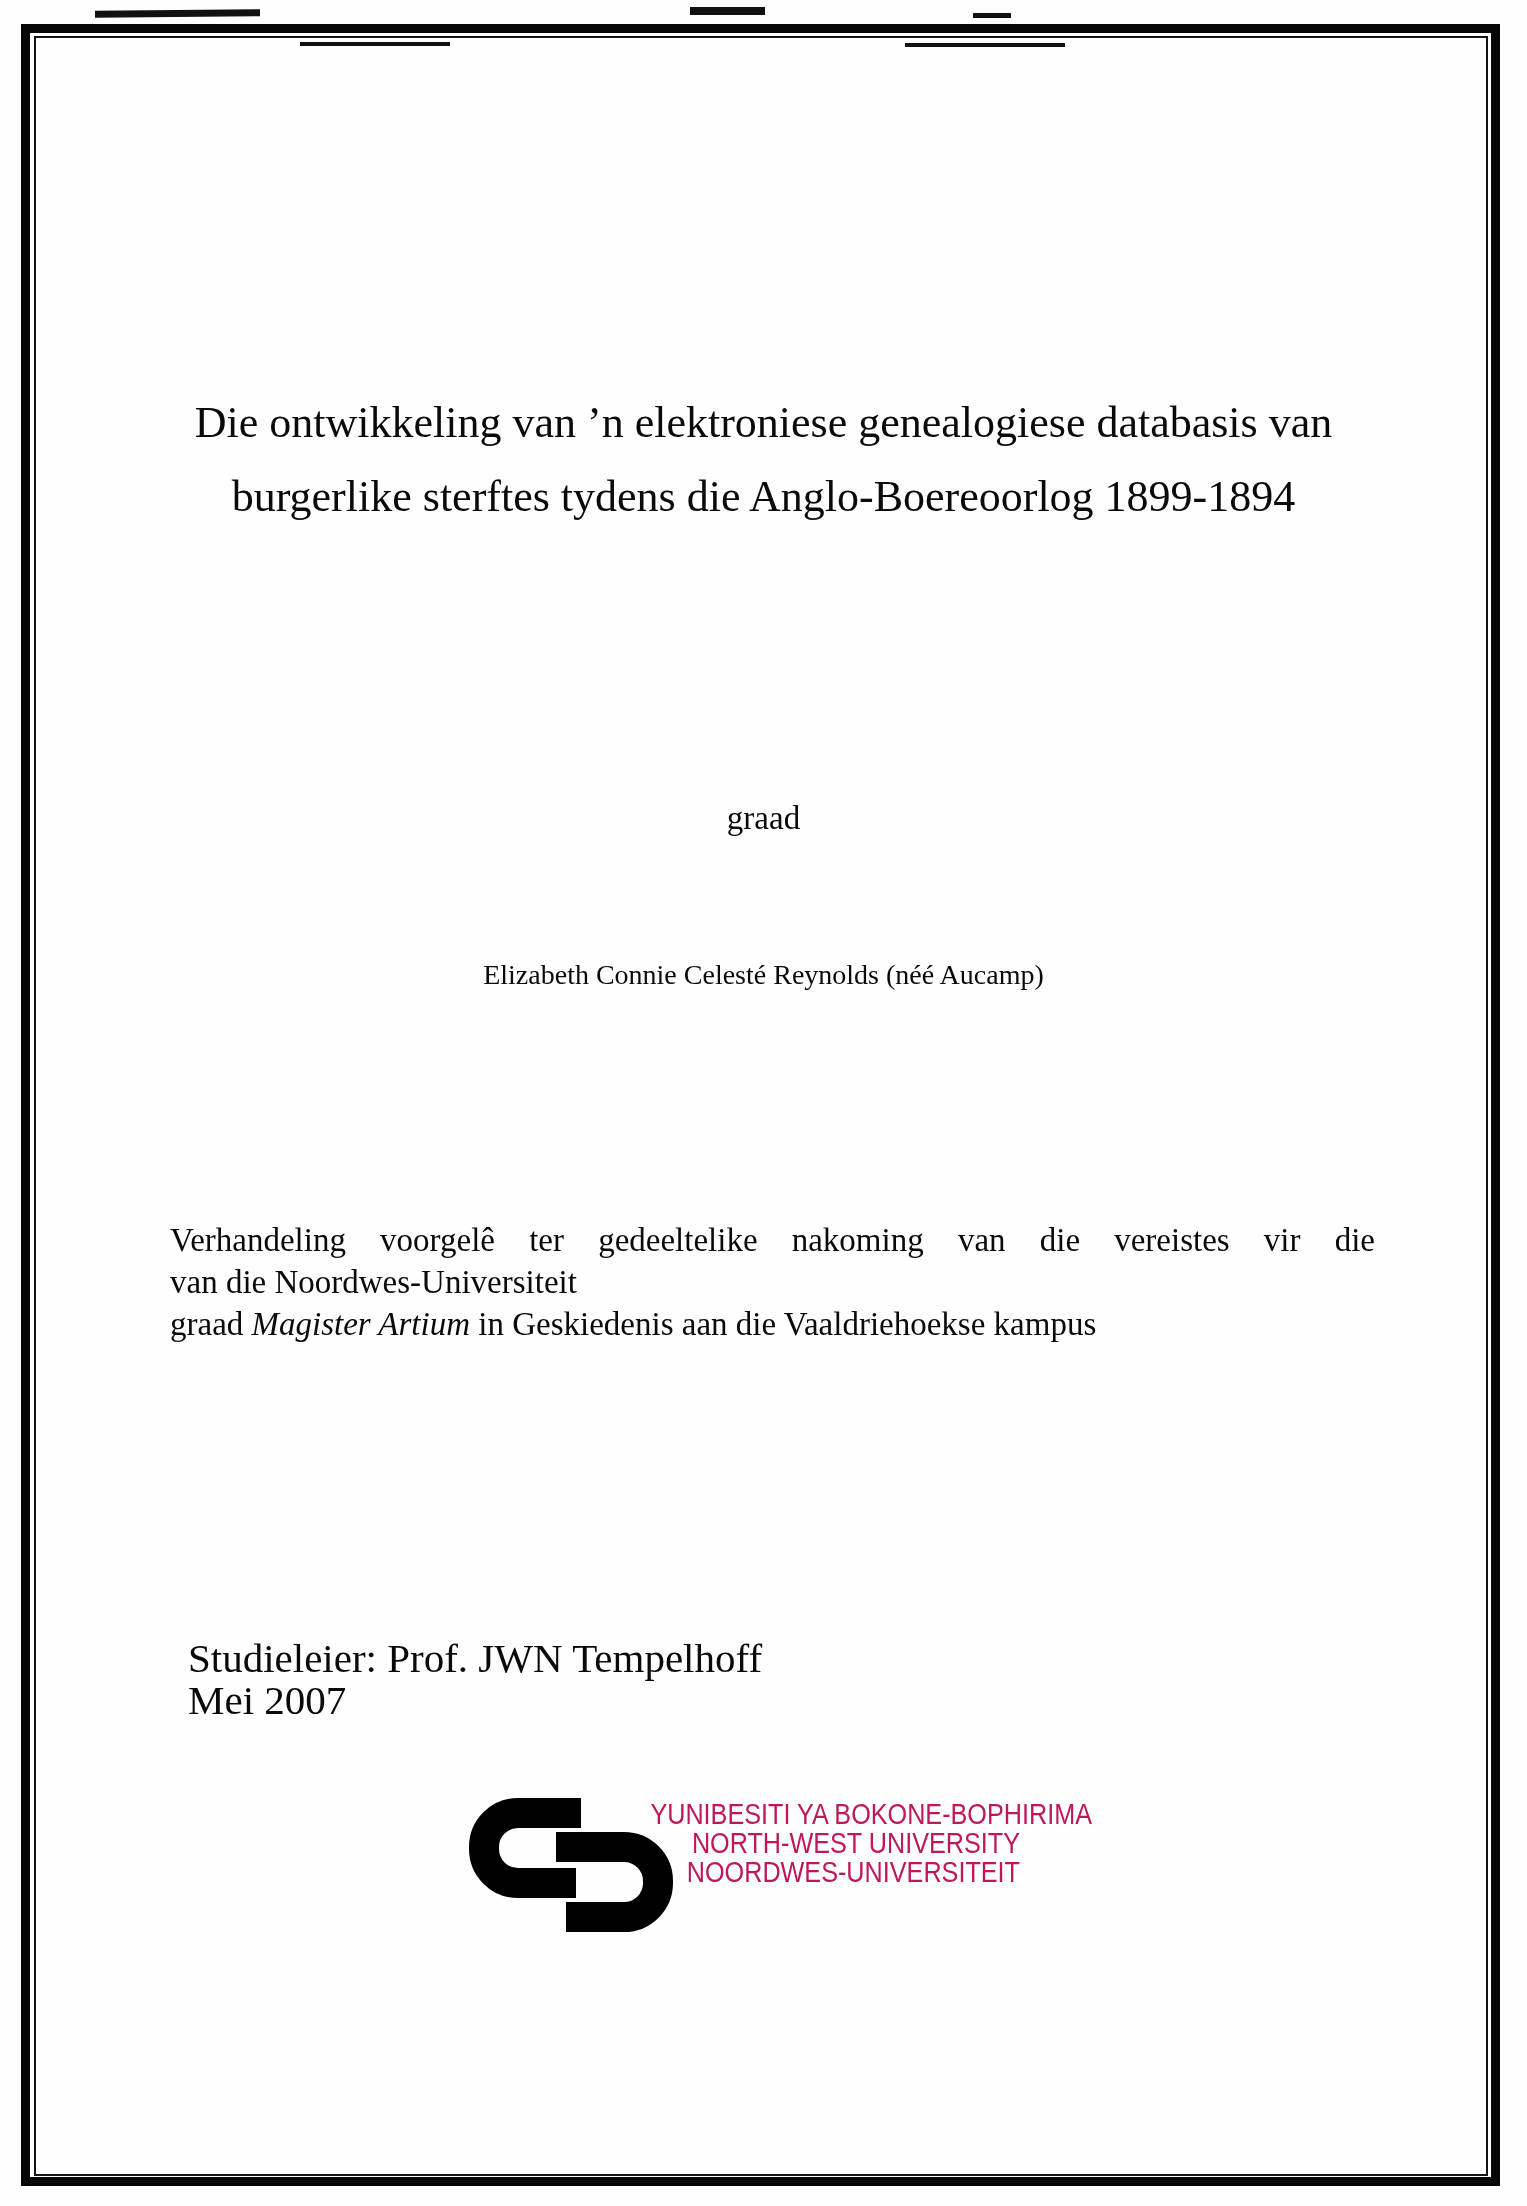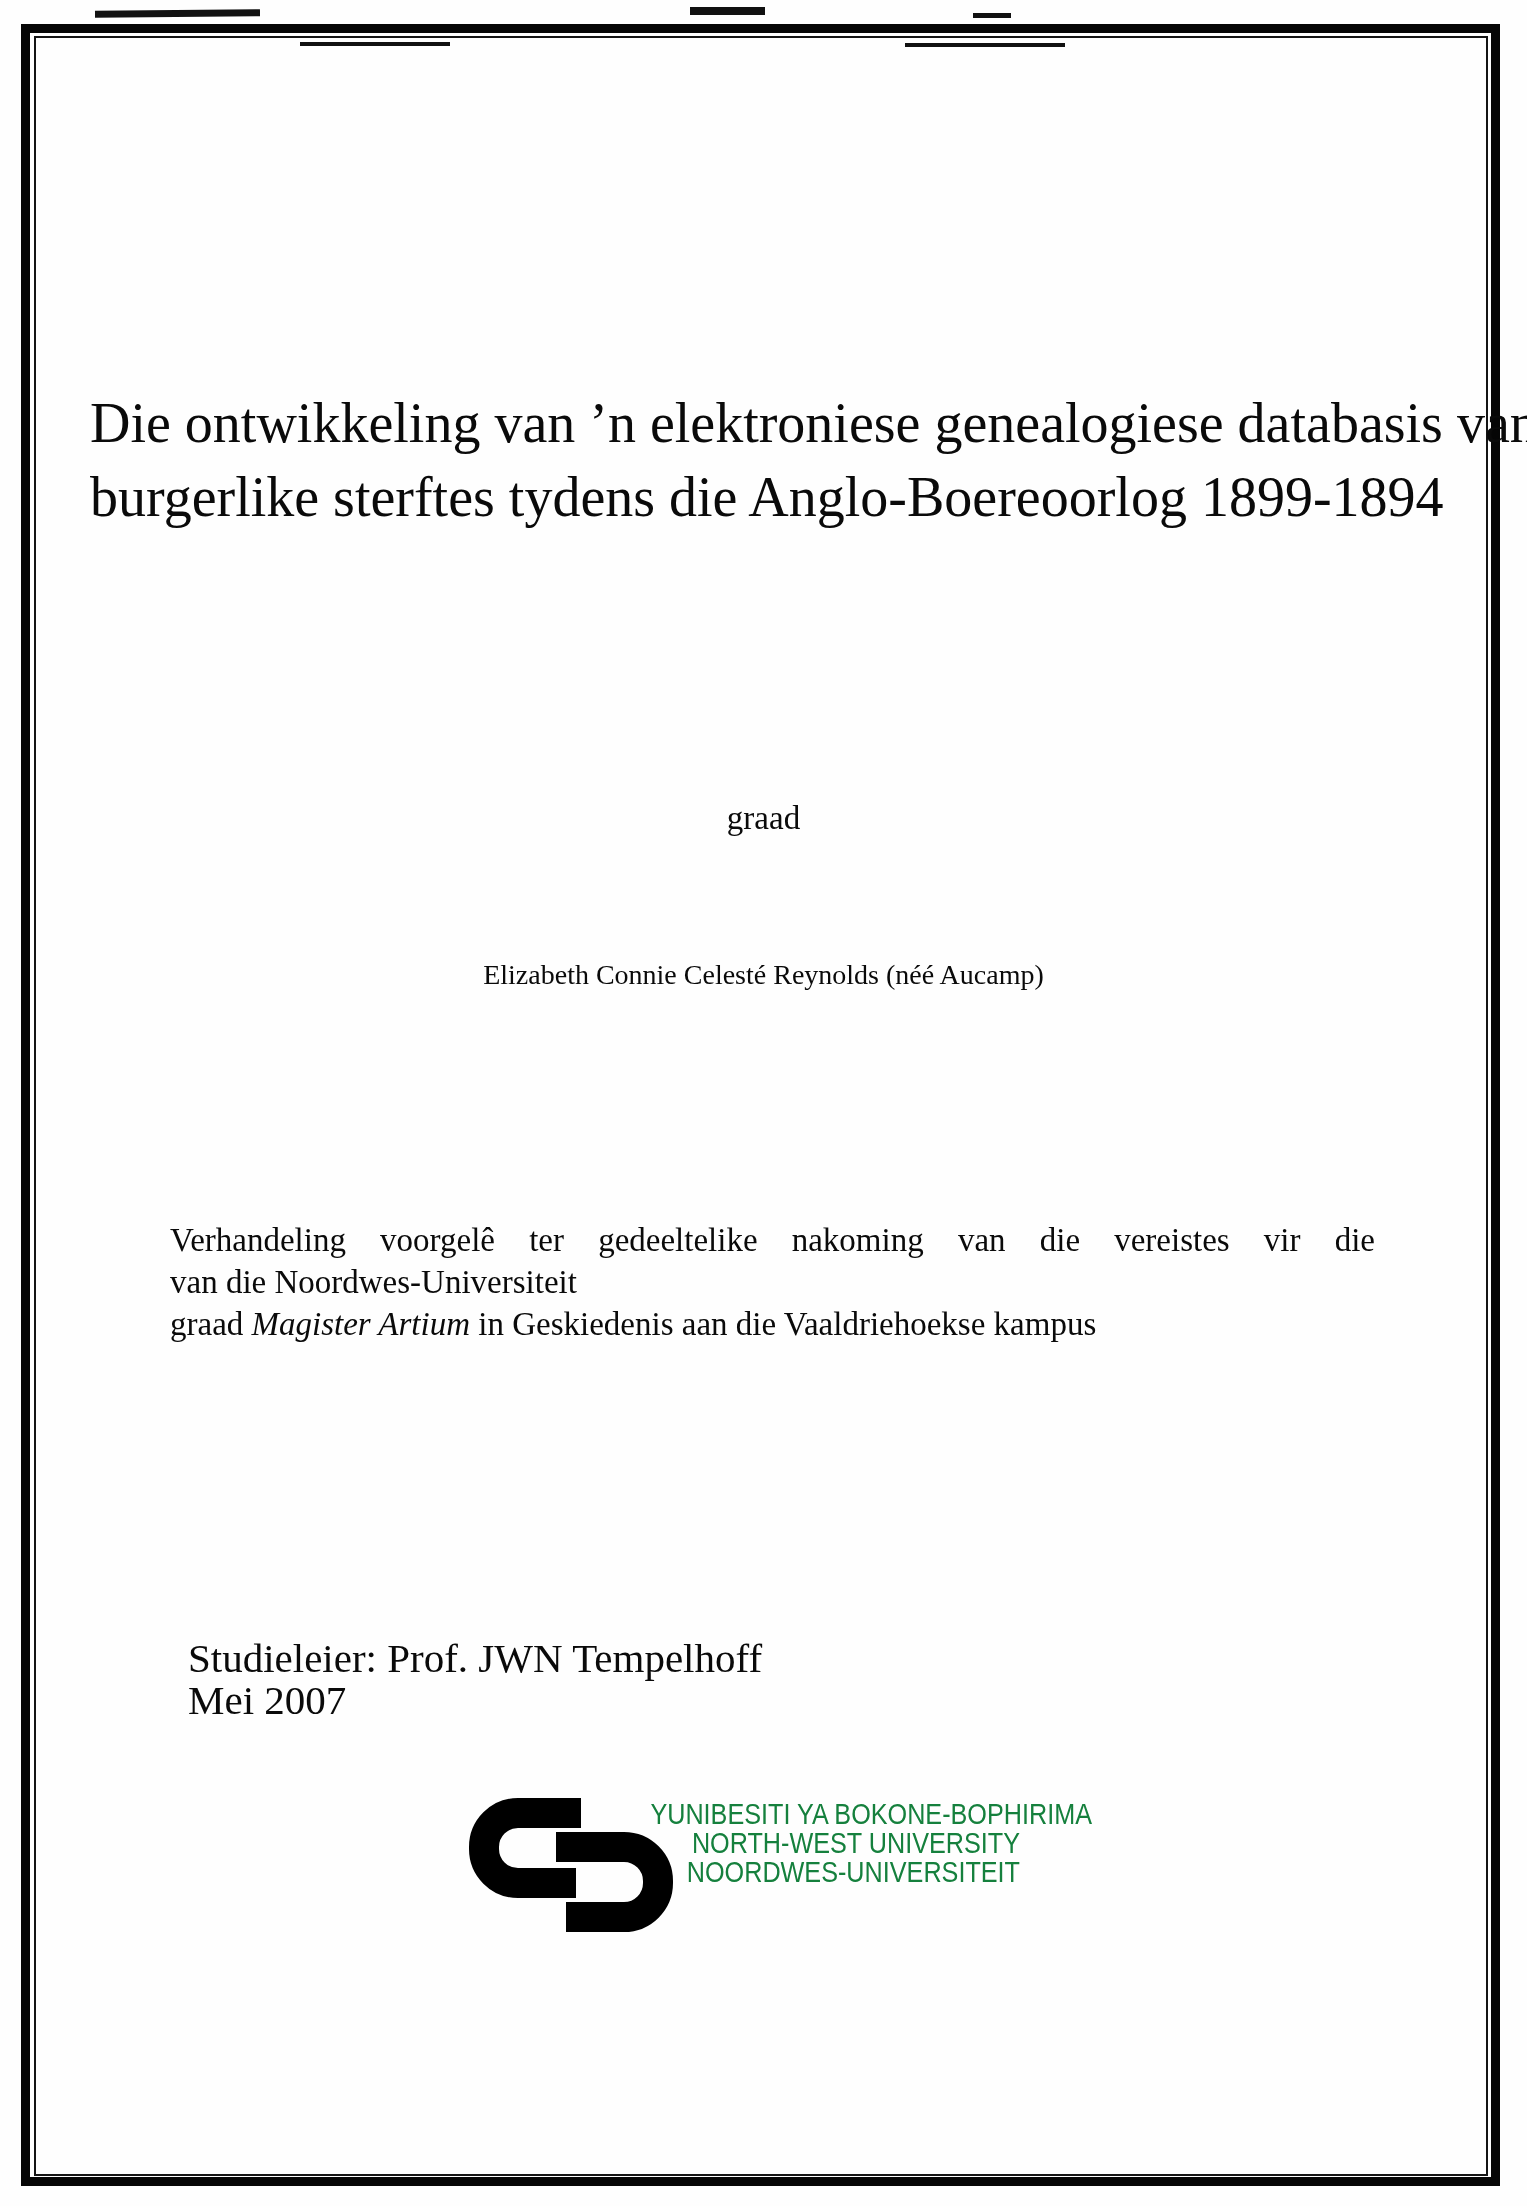--- a/index.html
+++ b/index.html
@@ -30,21 +30,21 @@
   .artifact { position: absolute; background: #111; }
   .a1 { left: 95px;  top: 10px; width: 165px; height: 7px; transform: rotate(-0.6deg); }
   .a2 { left: 690px; top: 7px;  width: 75px;  height: 8px; }
   .a3 { left: 973px; top: 13px; width: 38px;  height: 5px; }
   .a4 { left: 300px; top: 42px; width: 150px; height: 4px; }
   .a5 { left: 905px; top: 43px; width: 160px; height: 4px; }
 
   .title {
     position: absolute; left: 90px; right: 90px; top: 386px;
     text-align: center;
-    font-size: 56px; line-height: 74px;
+    font-size: 44px; line-height: 74px;
     white-space: nowrap;
   }
   .byline-deur {
     position: absolute; left: 0; right: 0; top: 798px;
     text-align: center;
     font-size: 33px; line-height: 40px;
   }
   .author {
     position: absolute; left: 0; right: 0; top: 952px;
     text-align: center;
@@ -61,21 +61,21 @@
     font-size: 41px; line-height: 42px;
   }
   .logo-mark {
     position: absolute; left: 468px; top: 1797px;
   }
   .logo-text {
     position: absolute; left: 580px; top: 1799px; width: 440px;
     text-align: right;
     font-family: "Liberation Sans", sans-serif;
     font-size: 30px; line-height: 29px;
-    color: #15803d;
+    color: #be185d;
     white-space: nowrap;
   }
   .logo-text .lt-line {
     transform: scaleX(0.84);
     transform-origin: 100% 50%;
   }
 </style>
 </head>
 <body>
 

